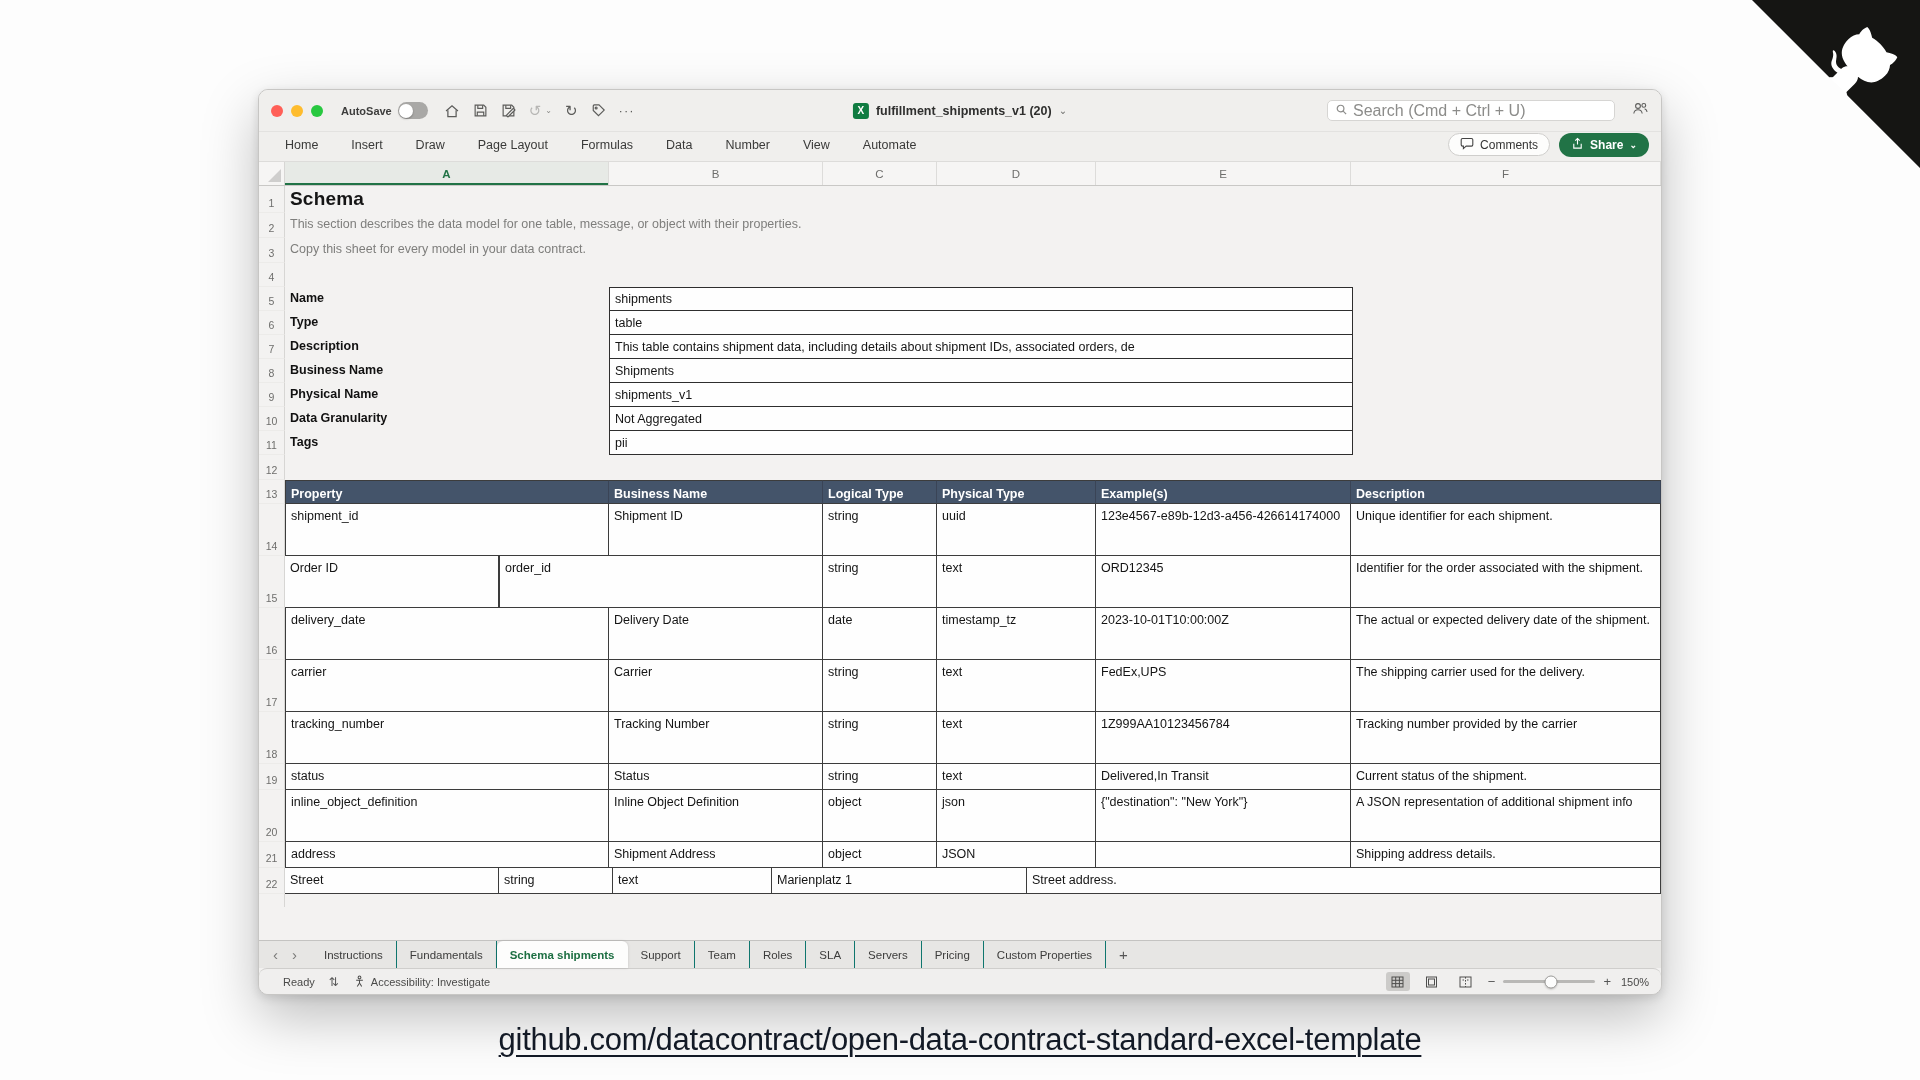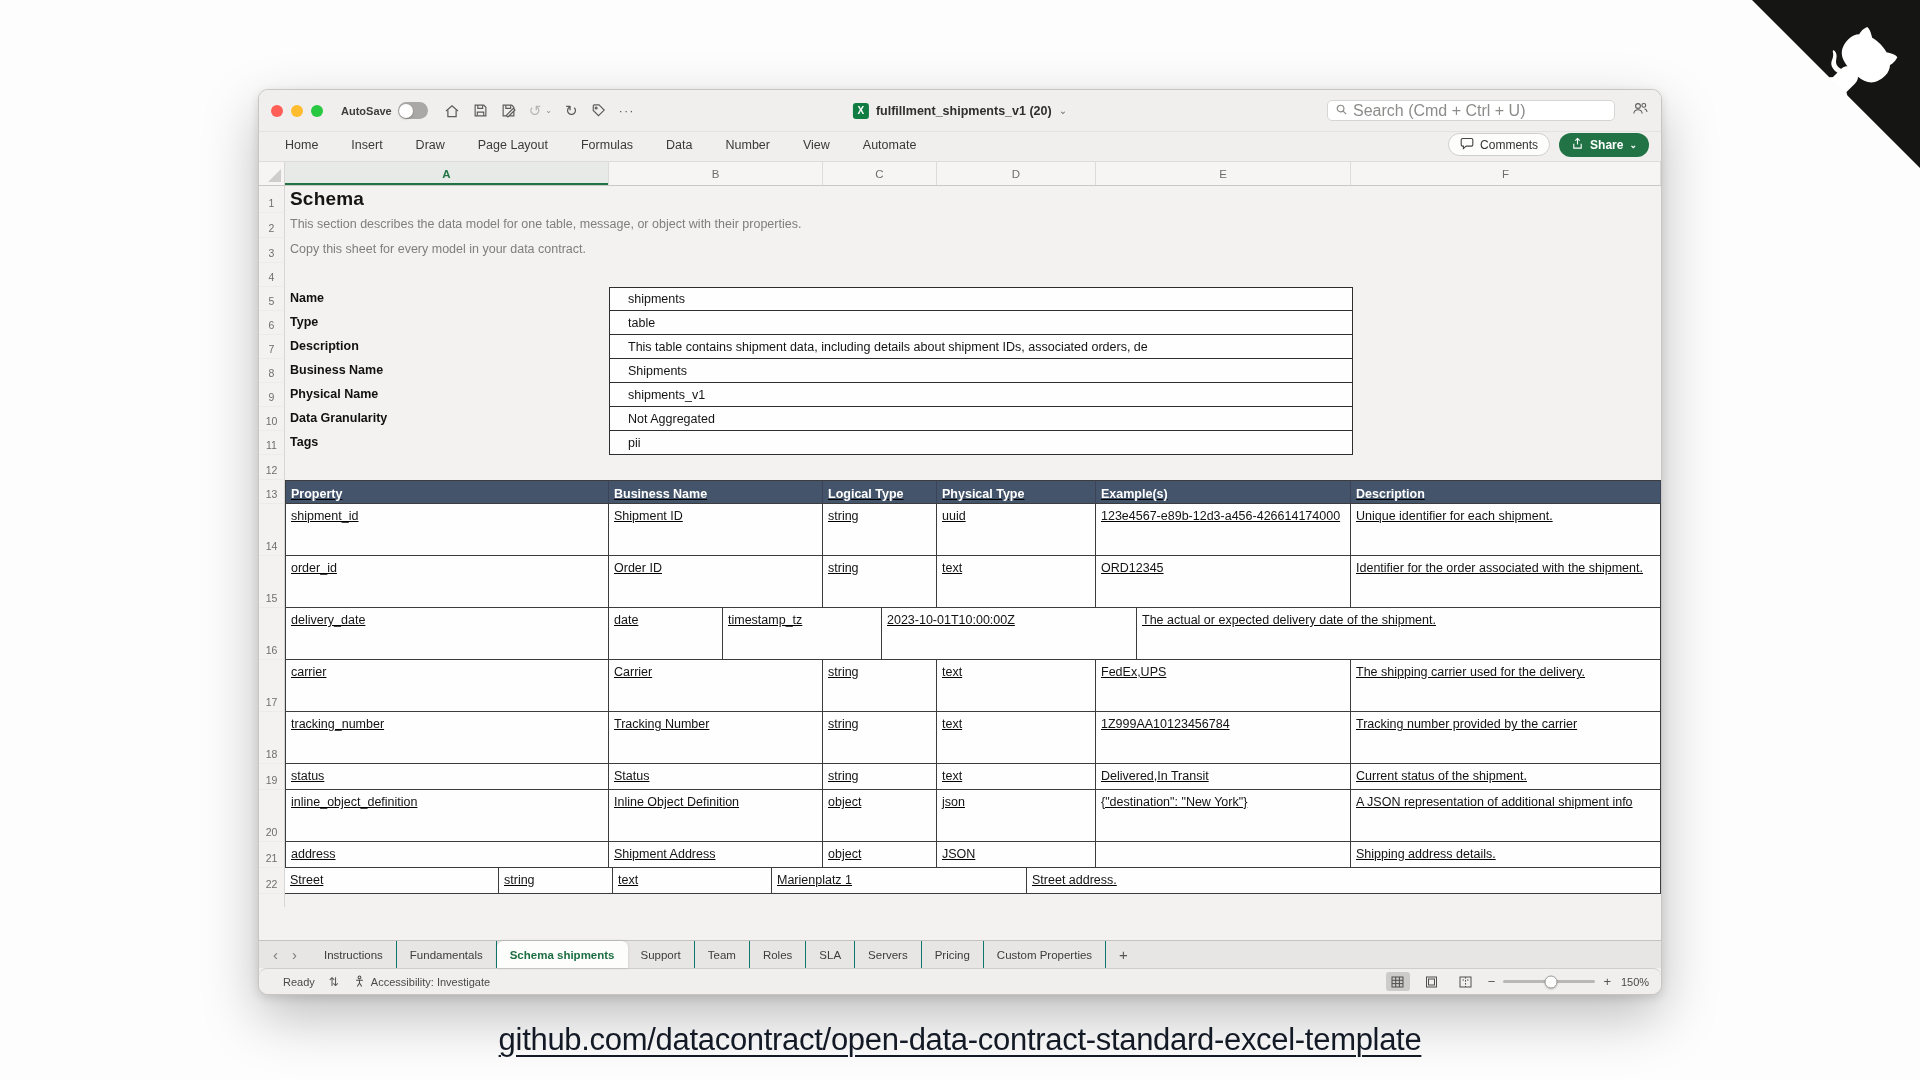--- a/index.html
+++ b/index.html
@@ -86,25 +86,25 @@
   .grid { flex:1; background:#f3f2f1; overflow:hidden; display:flex; flex-direction:column; }
   .srow { display:flex; flex:0 0 auto; }
   .rn { width:26px; flex:0 0 26px; display:flex; align-items:flex-end; justify-content:center;
         font-size:10.5px; color:#6e6e6c; border-right:1px solid #d7d6d4; padding-bottom:3px;
         border-bottom:1px solid #ecebe9; }
   .rowbody { flex:1; display:flex; min-width:0; }
   .title-cell { font-size:19px; font-weight:800; color:#151515; padding:2px 0 0 5px; letter-spacing:.2px; }
   .gray-cell { font-size:12.5px; color:#7e7e7c; padding:4px 0 0 5px; }
   .meta-label { width:324px; flex:0 0 324px; font-size:12.5px; font-weight:700; color:#111; padding:4px 0 0 5px; }
   .meta-box { width:744px; flex:0 0 744px; background:#fefefe; border:1px solid #2e2e2e; border-top:none;
-              font-size:12.5px; color:#141414; padding:0 18px; display:flex; align-items:center; }
+              font-size:12.5px; color:#141414; padding:0 5px; display:flex; align-items:center; }
   .meta-first .meta-box { border-top:1px solid #2e2e2e; }
 
   .thead .cell { background:#44546a; color:#fff; font-weight:700; border-color:#3a4456; }
-  .cells { flex:1; display:flex; min-width:0;text-decoration:underline; }
+  .cells { flex:1; display:flex; min-width:0; }
   .cell { border-right:1px solid #3c3c3c; border-bottom:1px solid #3c3c3c; background:#fefefe;
           font-size:12.5px; color:#141414; padding:2px 4px 0 5px; line-height:20px; overflow:hidden; }
   .cell.first { border-left:1px solid #3c3c3c; }
   .thead .cell { border-bottom:1px solid #3c3c3c; border-top:1px solid #3c3c3c; padding-top:3px; }
   .c-a{width:324px;flex:0 0 324px;} .c-b{width:214px;flex:0 0 214px;} .c-c{width:114px;flex:0 0 114px;}
   .c-d{width:159px;flex:0 0 159px;} .c-e{width:255px;flex:0 0 255px;} .c-f{flex:1;min-width:0;}
   .clip { overflow:hidden;flex-direction:column; }
   .clip .cell { border-bottom:none; }
 
   
@@ -367,32 +367,33 @@
           <div class="cell c-b">Shipment ID</div>
           <div class="cell c-c">string</div>
           <div class="cell c-d">uuid</div>
           <div class="cell c-e">123e4567-e89b-12d3-a456-426614174000</div>
           <div class="cell c-f">Unique identifier for each shipment.</div>
         </div>
       </div>
       <div class="srow" style="height:52px">
         <div class="rn">15</div>
         <div class="cells">
+          <div class="cell c-b">Order ID</div>
           <div class="cell first c-a">order_id</div>
-          <div class="cell c-b">Order ID</div>
           <div class="cell c-c">string</div>
           <div class="cell c-d">text</div>
           <div class="cell c-e">ORD12345</div>
           <div class="cell c-f">Identifier for the order associated with the shipment.</div>
         </div>
       </div>
       <div class="srow" style="height:52px">
         <div class="rn">16</div>
         <div class="cells">
           <div class="cell first c-a">delivery_date</div>
+          <div class="cell c-b">Delivery Date</div>
           <div class="cell c-c">date</div>
           <div class="cell c-d">timestamp_tz</div>
           <div class="cell c-e">2023-10-01T10:00:00Z</div>
           <div class="cell c-f">The actual or expected delivery date of the shipment.</div>
         </div>
       </div>
       <div class="srow" style="height:52px">
         <div class="rn">17</div>
         <div class="cells">
           <div class="cell first c-a">carrier</div>

